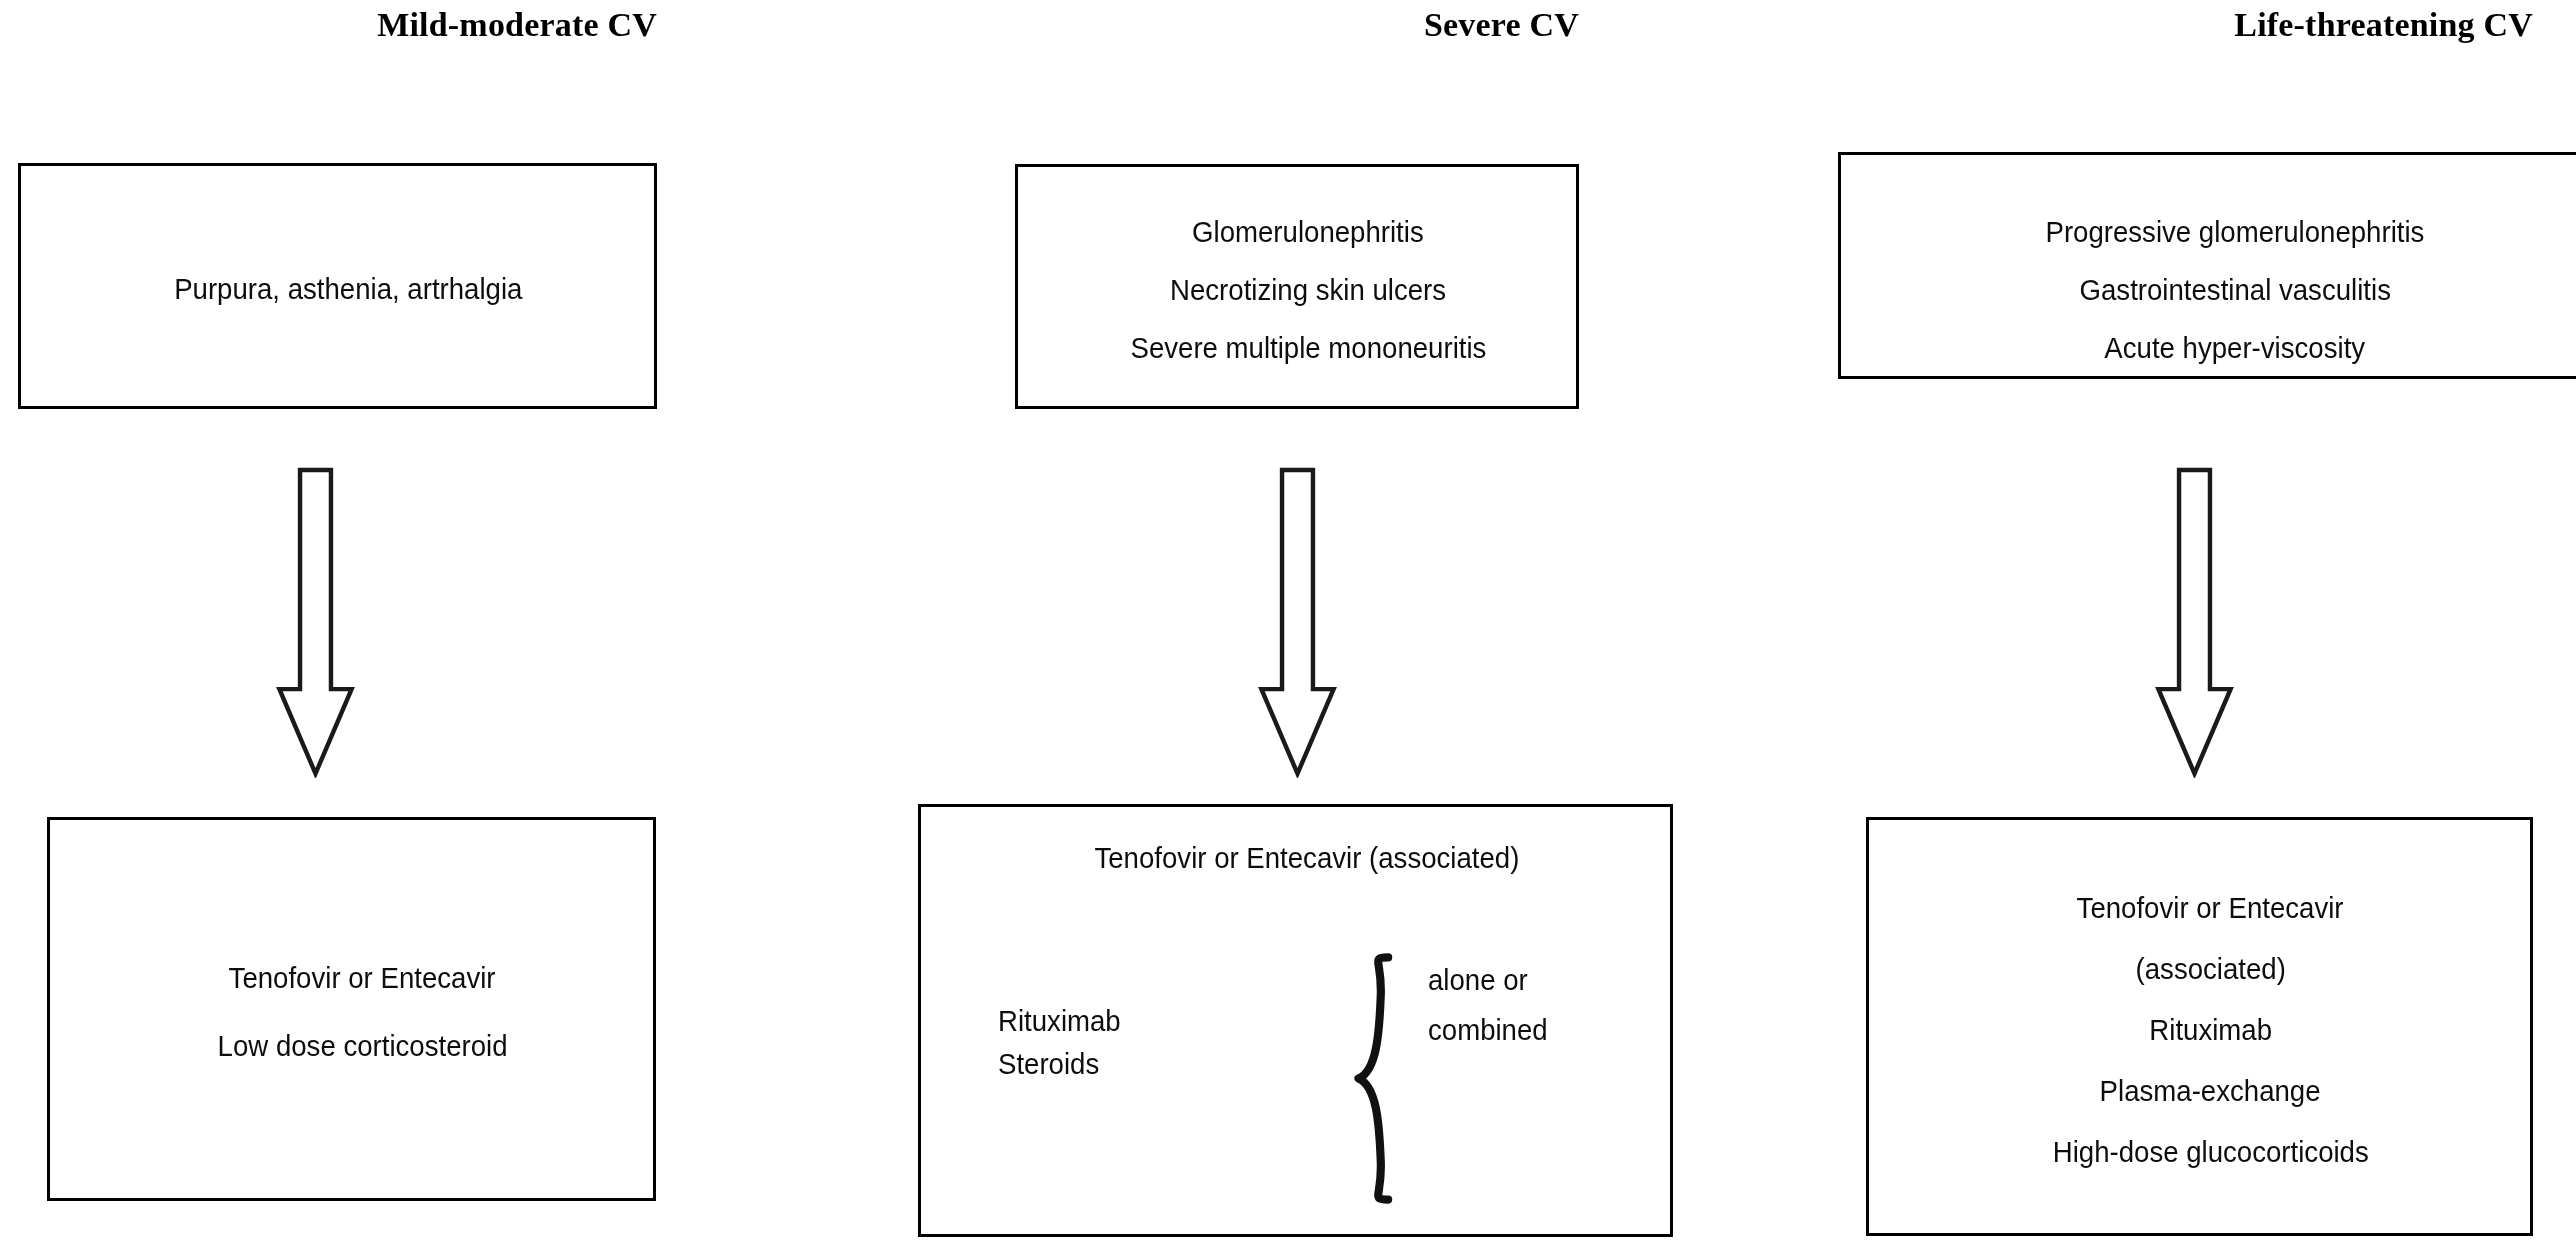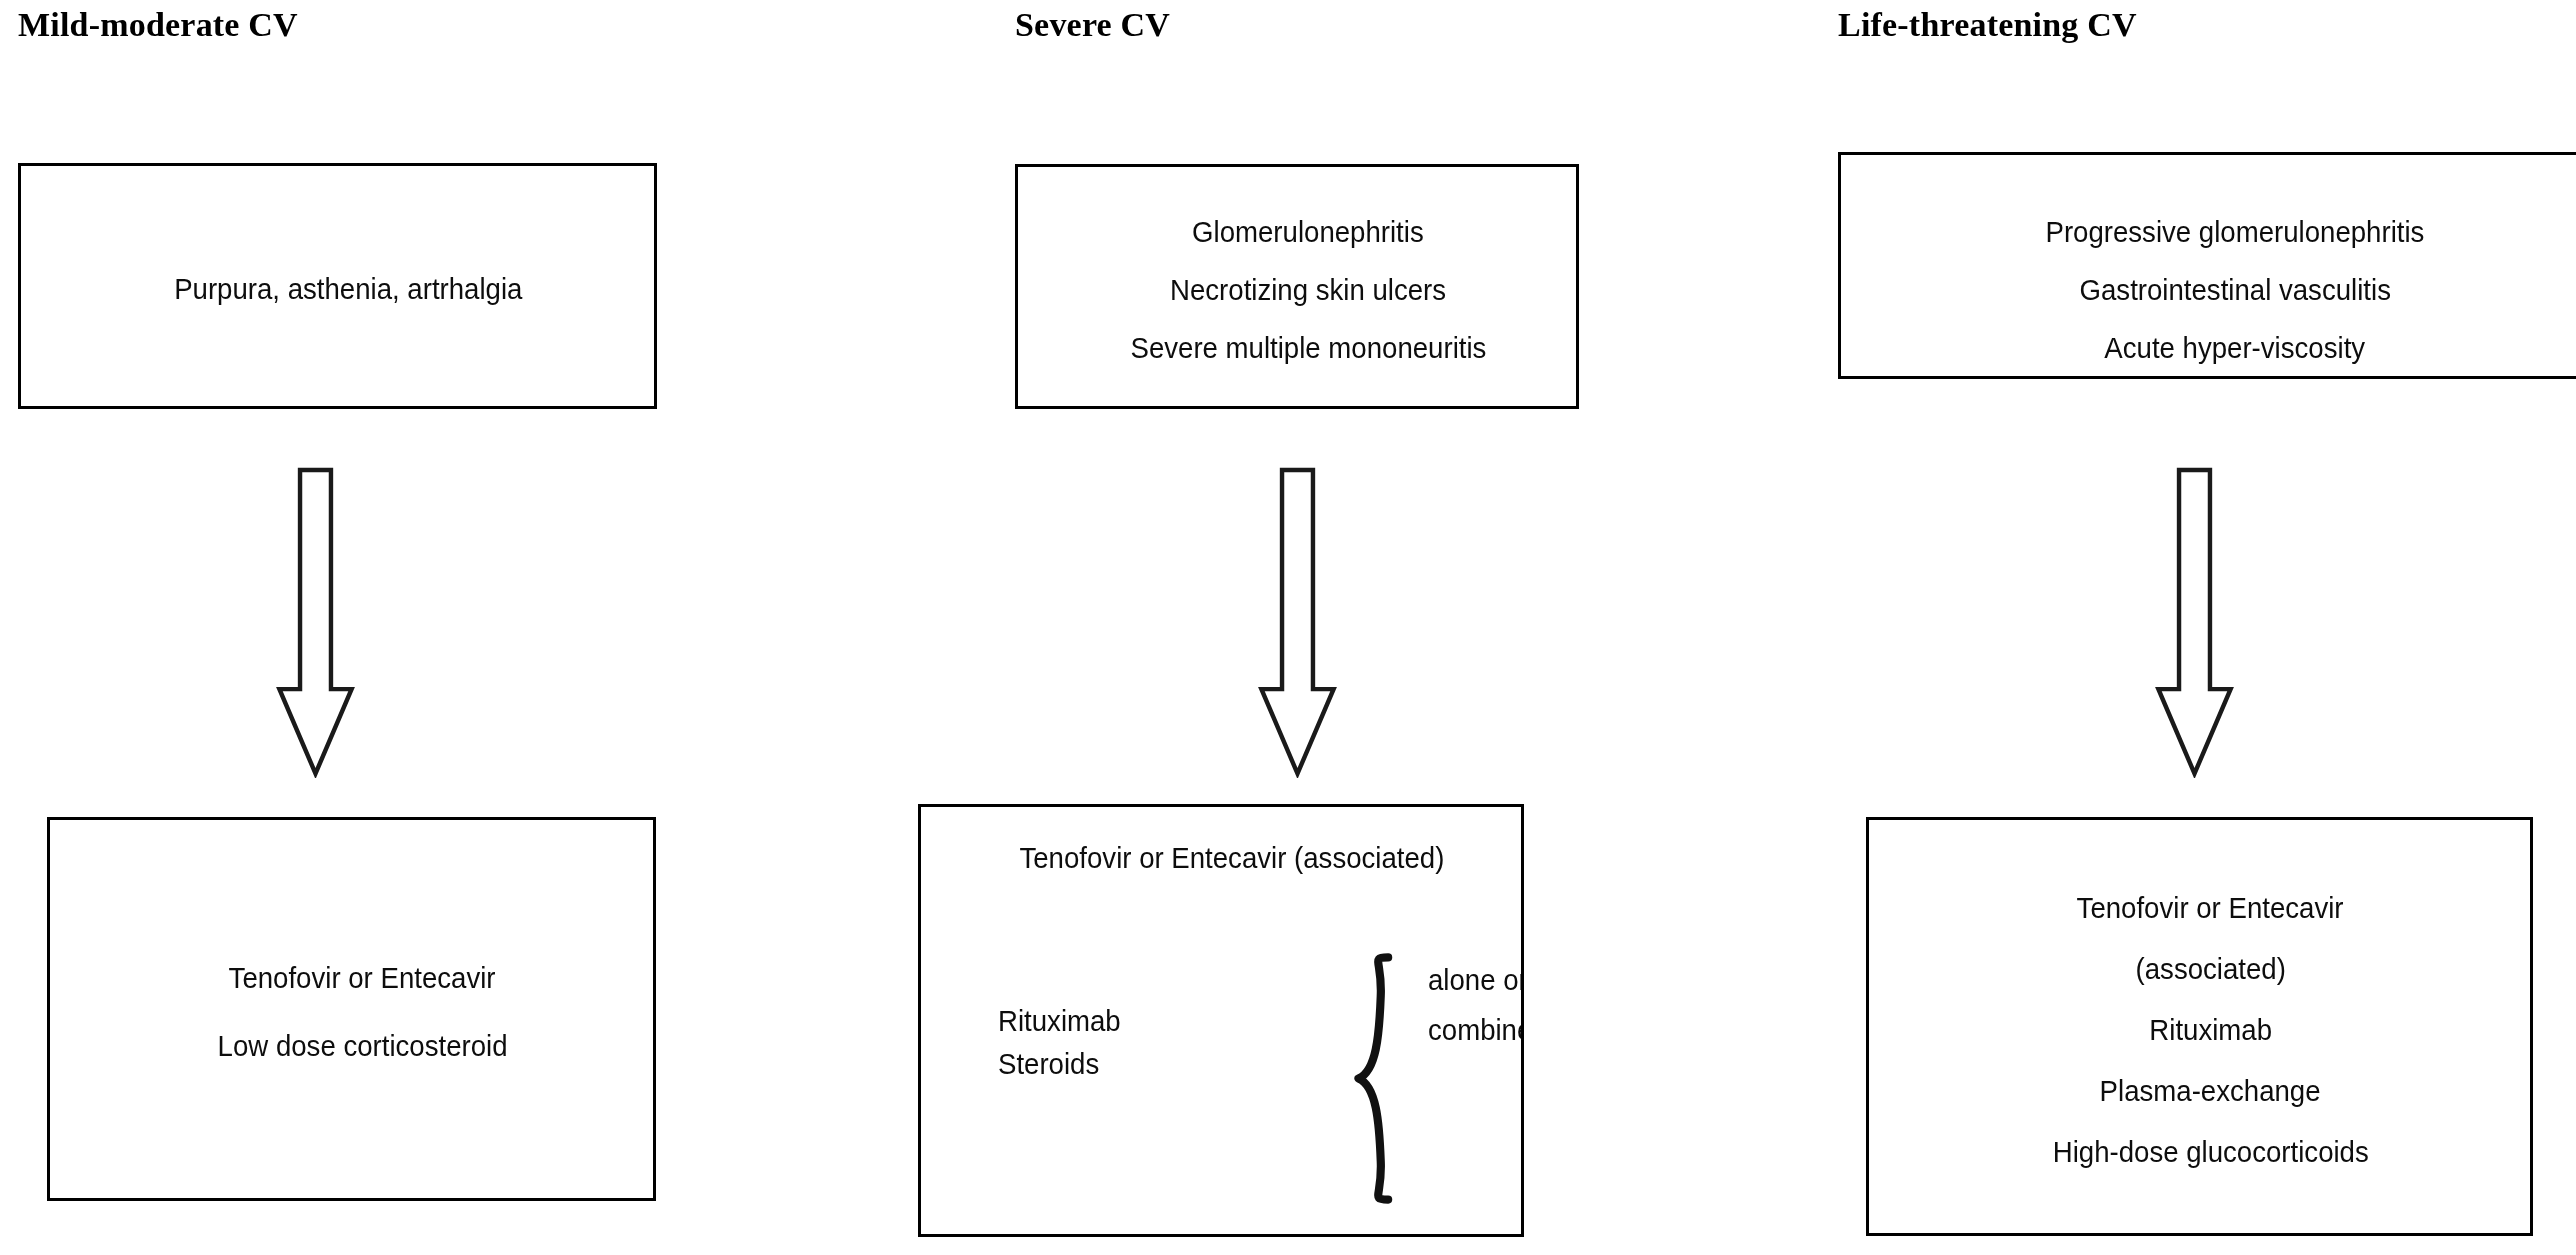--- a/index.html
+++ b/index.html
@@ -16,21 +16,21 @@
     font-family: "Liberation Sans", "DejaVu Sans", sans-serif;
   }
 
   
   .col-header {
     position: absolute;
     font-family: "Liberation Serif", "DejaVu Serif", serif;
     font-weight: bold;
     font-size: 34px;
     color: #000000;
-    text-align: left;
+    text-align: right;
     white-space: nowrap;
     letter-spacing: 0.2px;
   }
 
   
   .node-box {
     position: absolute;
     box-sizing: border-box;
     border: 3px solid #000000;
     background: #ffffff;
@@ -129,21 +129,21 @@
       <div class="box-line">Severe multiple mononeuritis</div>
     </div>
   </div>
 
   <div class="block-arrow" style="left:1257px; top:467px; width:81px; height:311px;">
     <svg viewBox="0 0 110 420" preserveAspectRatio="none">
       <polygon points="34,4 76,4 76,300 104,300 55,414 6,300 34,300" fill="#ffffff" stroke="#1a1a1a" stroke-width="6" stroke-linejoin="miter"></polygon>
     </svg>
   </div>
 
-  <div class="node-box" style="left:918px; top:804px; width:606px; height:433px;">
+  <div class="node-box" style="left:918px; top:804px; width:755px; height:433px;">
 
     <div class="box-lines" style="top:21px; height:59px;">
       <div class="box-line">Tenofovir or Entecavir (associated)</div>
     </div>
 
     <div class="left-stack" style="left:77px; top:197px; gap:9px;">
       <div class="stack-line">Rituximab</div>
       <div class="stack-line">Steroids</div>
     </div>
 

